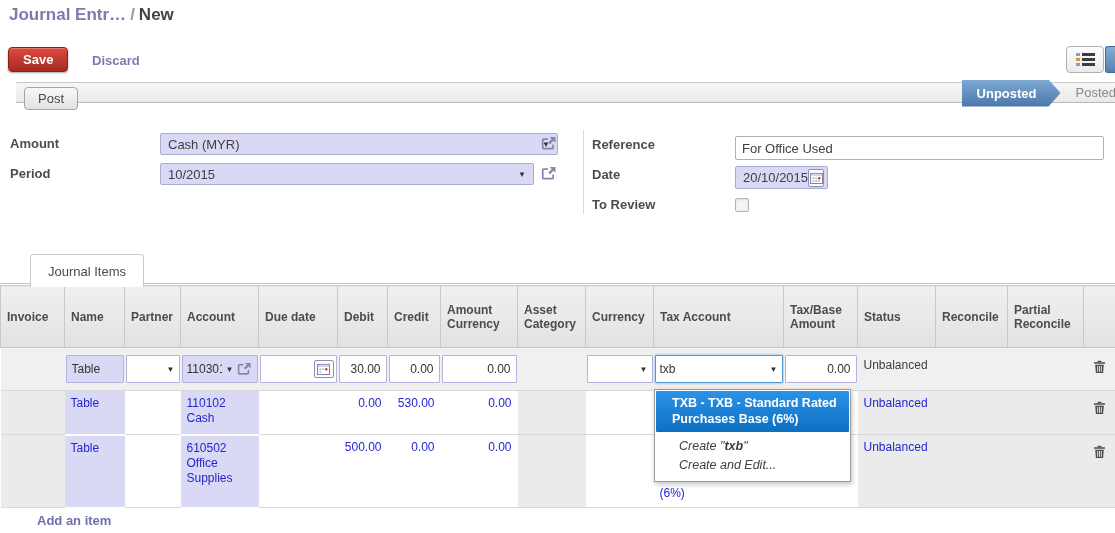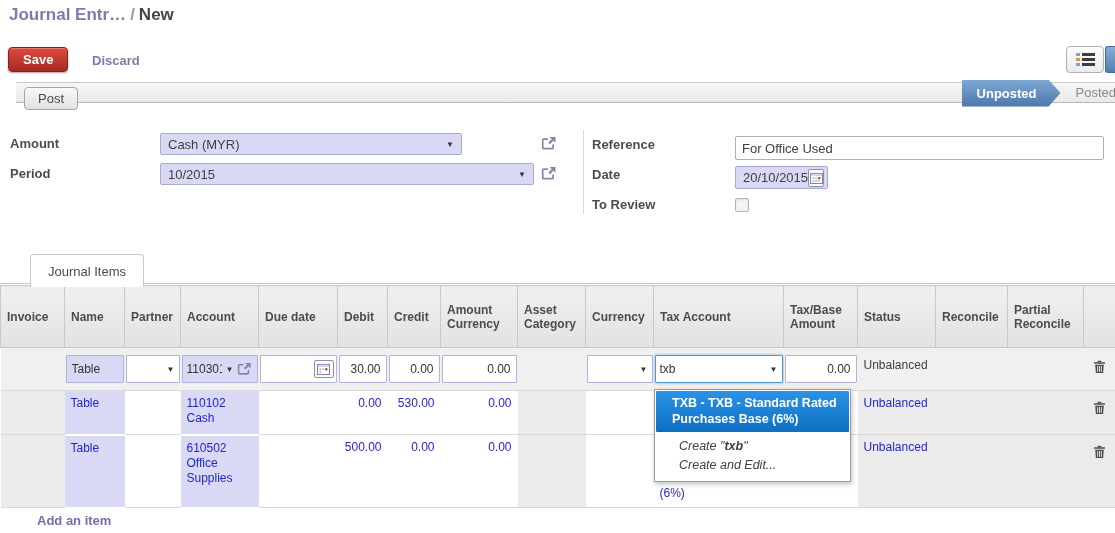--- a/index.html
+++ b/index.html
@@ -135,21 +135,21 @@
 
   <div class="toolbar">
     <button class="post-btn">Post</button>
     <div class="statusbar">
       <div class="status-active">Unposted</div>
       <div class="status-inactive">Posted</div>
     </div>
   </div>
 
   <span class="flabel" style="left:10px; top:136px;">Amount</span>
-  <div class="o-select" style="left:160px; top:133px; width:302px;">
+  <div class="o-select" style="left:160px; top:133px; width:398px;">
     <span class="val">Cash (MYR)</span>
       <span class="caret">▼</span>
   </div>
   <svg class="ext-ico" style="left:540px; top:135px;" viewBox="0 0 16 16">
     <path fill="none" stroke="#8585ac" stroke-width="1.6" d="M7 3.8H3.1a1 1 0 0 0-1 1v7.1a1 1 0 0 0 1 1h7.8a1 1 0 0 0 1-1V9"></path>
     <path fill="#8585ac" d="M8.6 1.9h5.5v5.5l-2-2L8.9 8.6 7.3 7l3.3-3.1z"></path>
   </svg>
 
   <span class="flabel" style="left:10px; top:166px;">Period</span>
   <div class="o-select" style="left:160px; top:163px; width:374px;">

